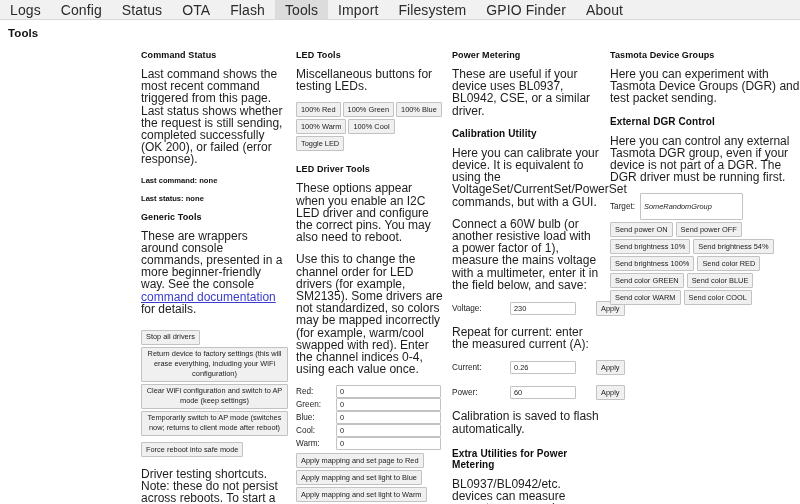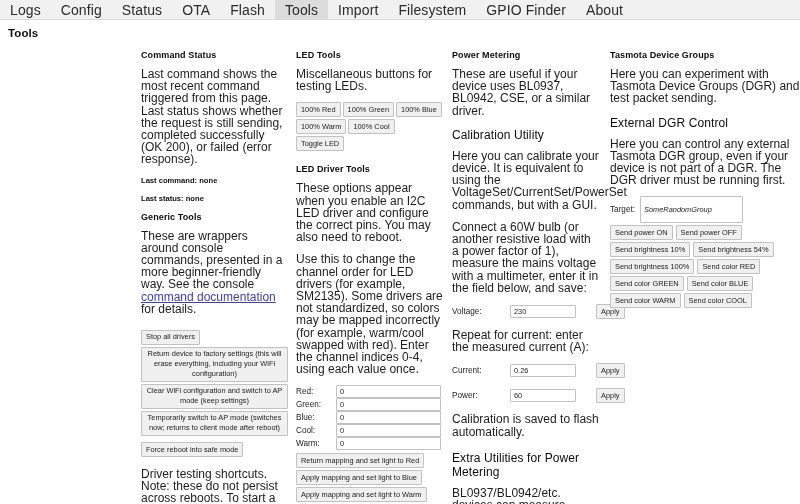--- a/index.html
+++ b/index.html
@@ -65,22 +65,22 @@
   .col-4 { margin-left: 10px;  width: 190px; }
 
   h3.sec {
     font-size: 9px;
     font-weight: bold;
     color: #0d0d0d;
     margin: 0 0 8px 0;
     letter-spacing: .1px;
   }
   h4.sub {
-    font-size: 12px;
-    font-weight: normal;
+    font-size: 10px;
+    font-weight: bold;
     color: #0d0d0d;
     margin: 11px 0 8px 0;
     letter-spacing: .1px;
   }
   p.body {
     font-size: 12px;
     line-height: 12.2px;
     color: #1d1d1d;
     margin: 0 0 10px 0;
   }
@@ -259,21 +259,21 @@
         <label>Cool:</label>
         <input type="text" value="0" style="">
       </div>
       <div class="maprow">
         <label>Warm:</label>
         <input type="text" value="0" style="">
       </div>
     </div>
 
     <div class="btnlist" style="margin-top:3px;">
-      <button class="btn" style="display:block;width:auto;">Return mapping and set light to Red</button>
+      <button class="btn" style="display:block;width:auto;">Apply mapping and set page to Red</button>
       <button class="btn" style="display:block;width:auto;">Apply mapping and set light to Blue</button>
       <button class="btn" style="display:block;width:auto;">Apply mapping and set light to Warm</button>
       <button class="btn" style="display:block;width:auto;">Apply mapping and set light to Cool</button>
     </div>
 
     <p class="body" style="margin-top:12px;">The LED remap is saved to flash automatically.</p>
   </div>
 
   <div class="col col-3">
     <h3 class="sec">Power Metering</h3>

